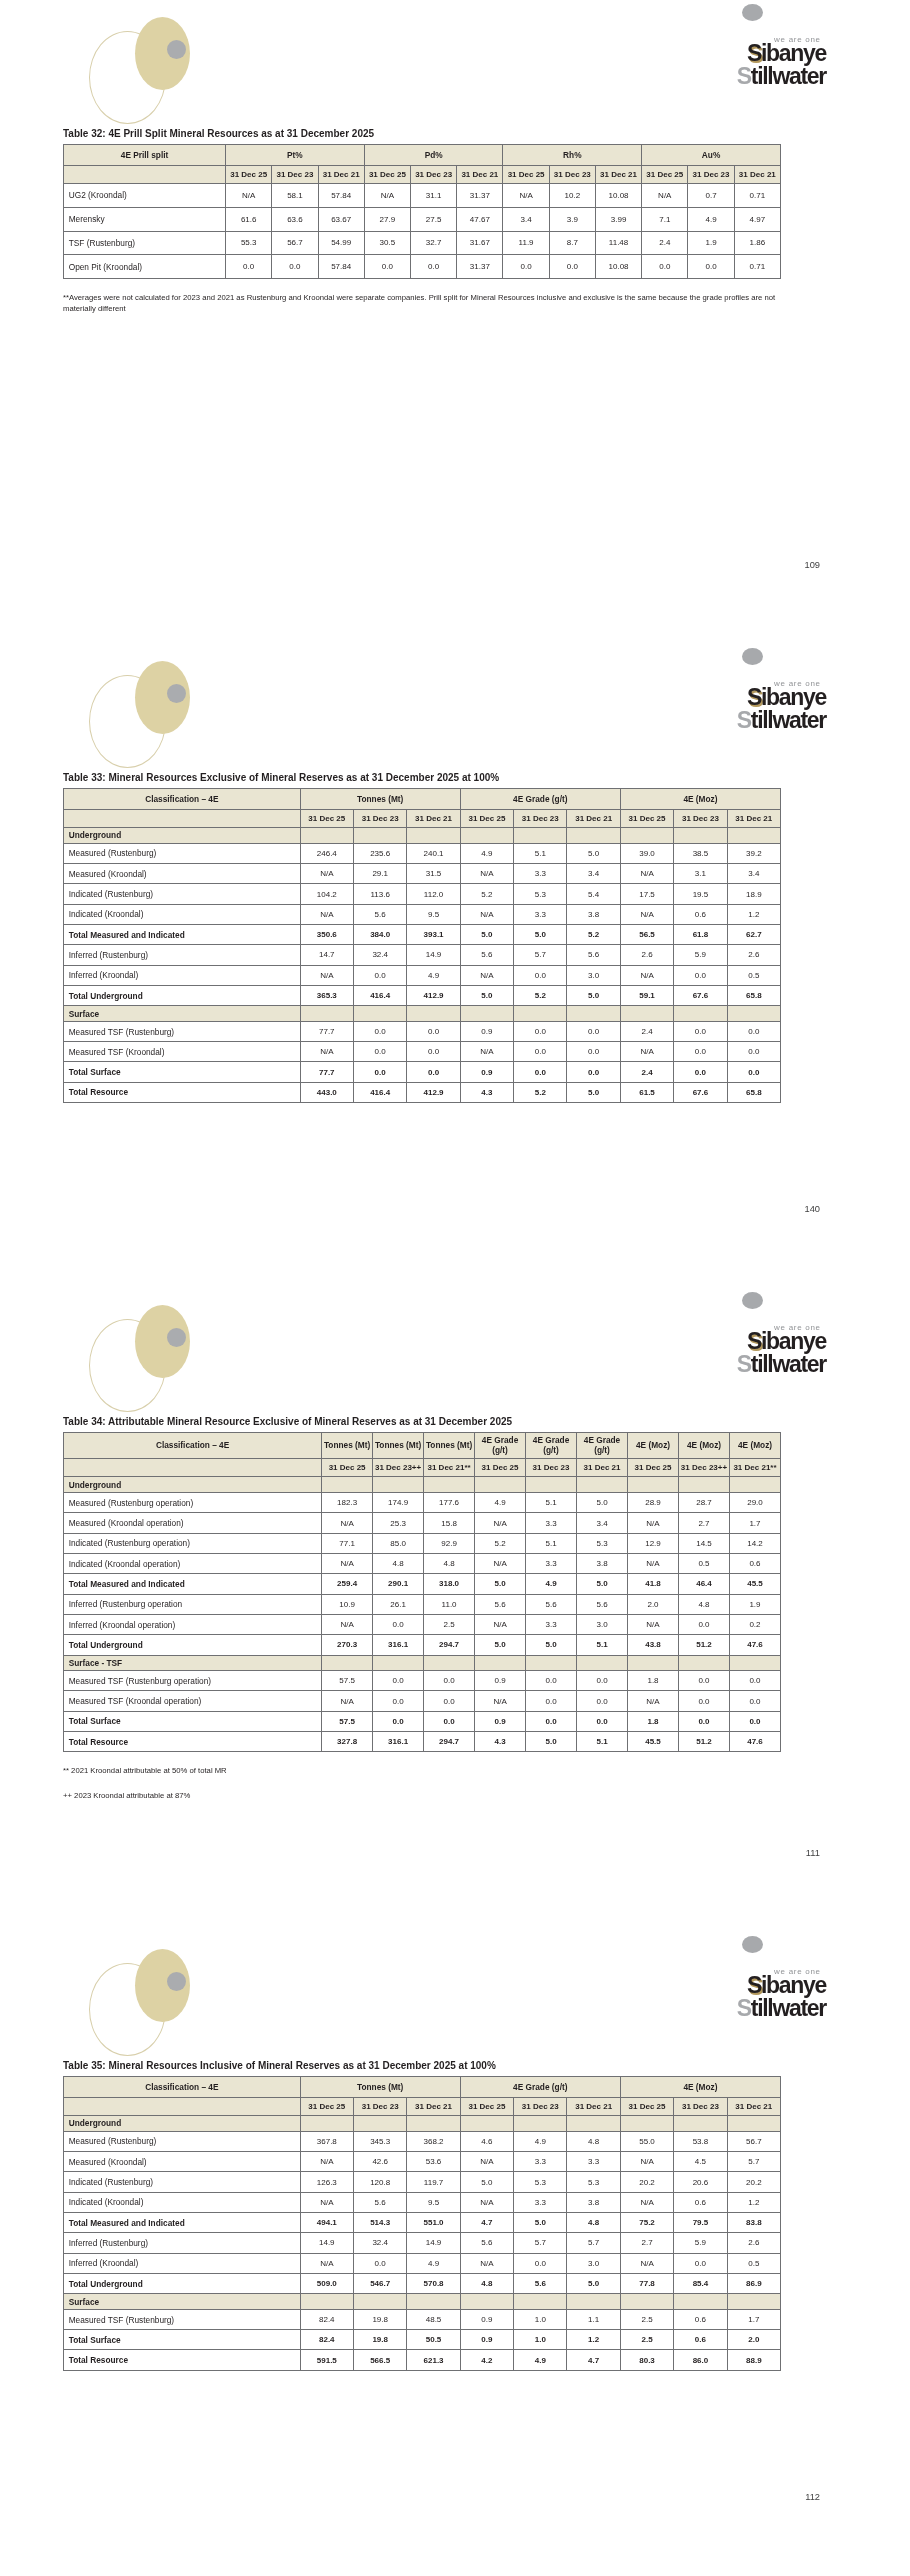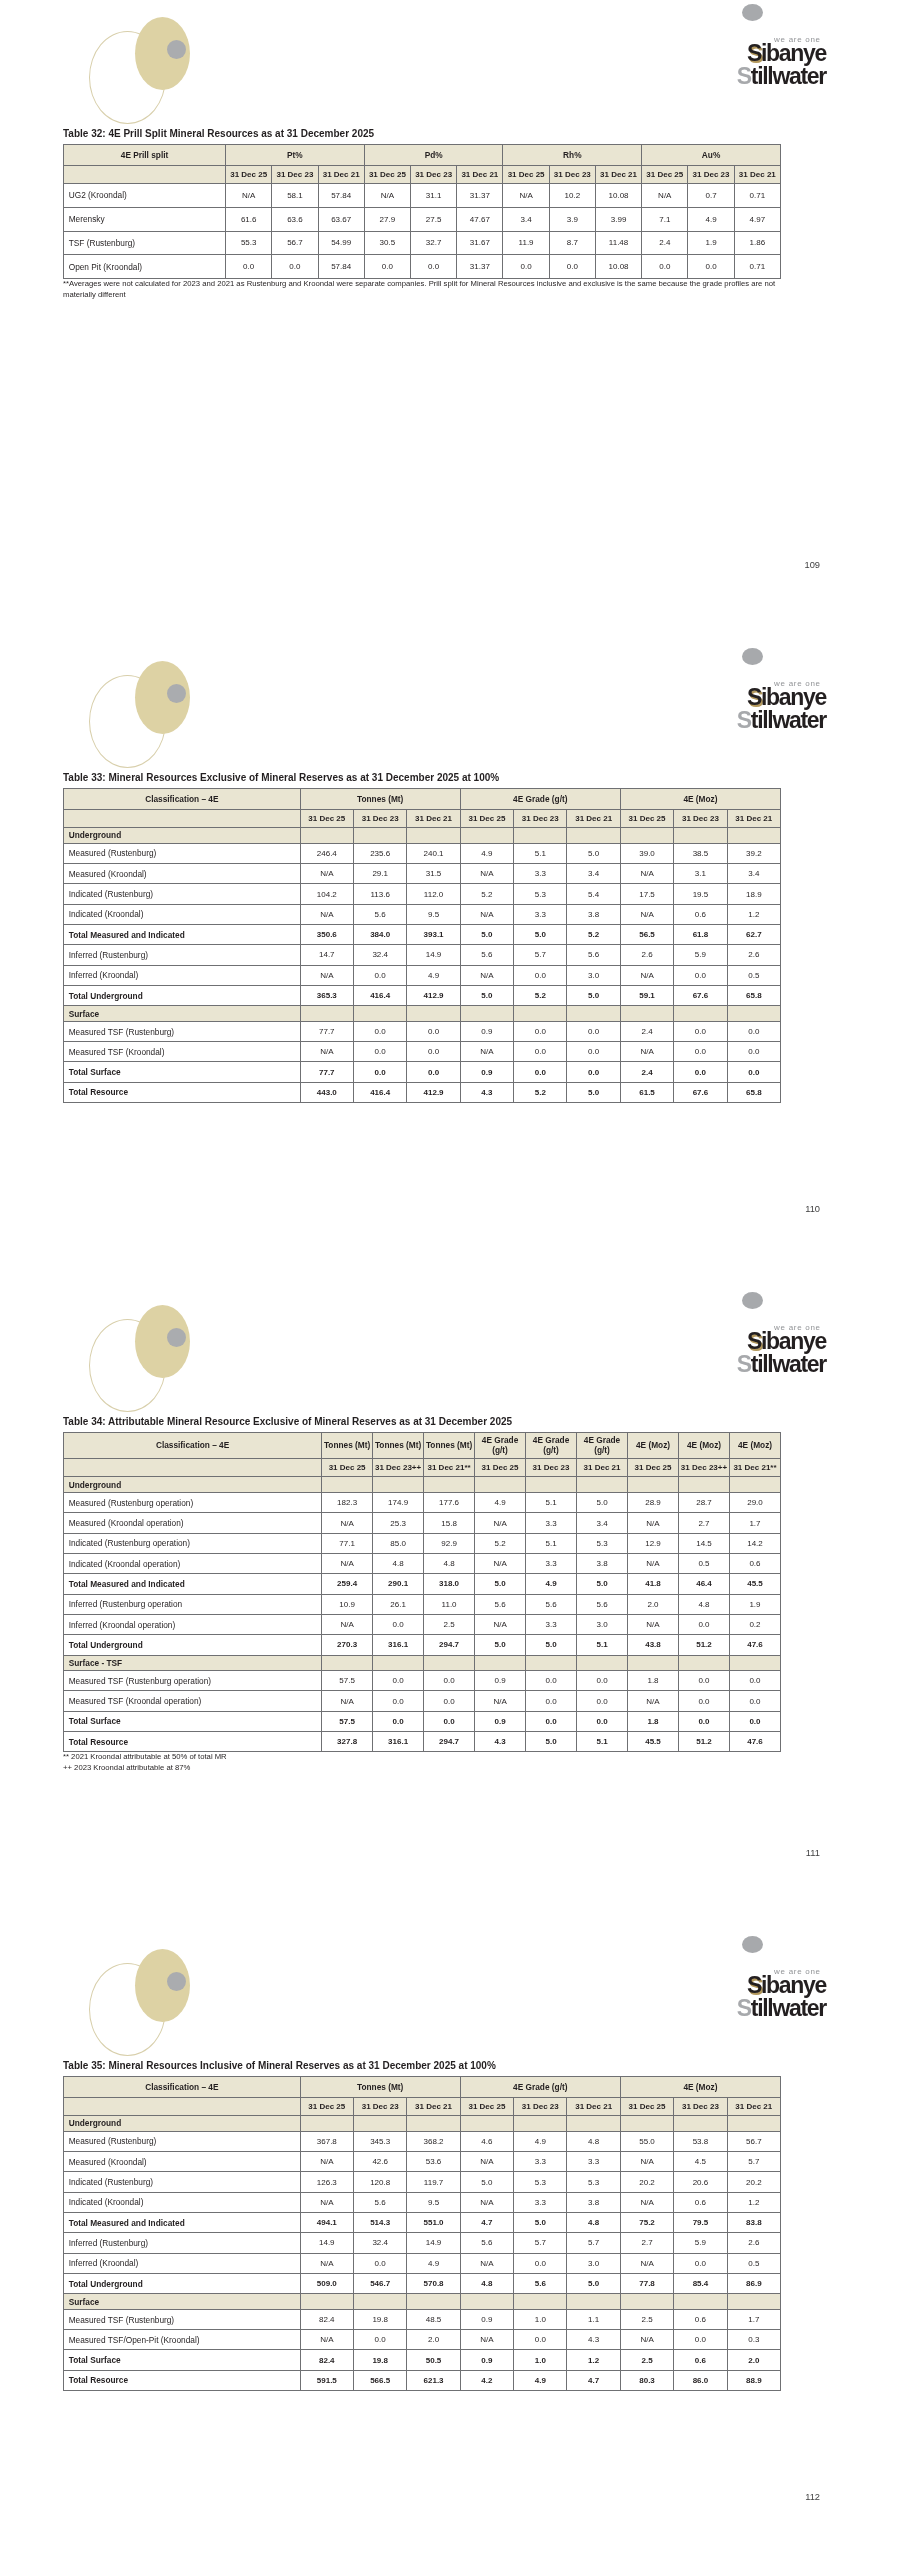--- a/index.html
+++ b/index.html
@@ -33,21 +33,21 @@
   .dt thead tr.r2 th{height:12px;font-size:8px;margin-top:15px;}
   .dt thead{border-bottom:1.3px solid #4d4e50;}
   .dt td.lbl{text-align:left;padding:2px 4.7px;font-size:8.3px;}
   .dt td.val{text-align:center;font-size:8px;padding:2px 1.3px;}
   .dt tr.data td{height:15.3px;}
   .t32 tr.data td{height:18.7px;}
   .dt tr.sec td{background:#e9e5d2;font-weight:700;height:10.7px;}
   .dt tr.tot td{font-weight:700;}
   .dt tr.tot{border-top:1.3px solid #4d4e50;}
 
-  .footnote{font-size:7.7px;line-height:1.4;margin-top:0;color:#231f20;}
+  .footnote{font-size:7.7px;line-height:1.4;margin-top:14px;color:#231f20;}
   .pagenum{position:absolute;top:560px;right:90px;font-size:9.3px;color:#404041;}
 </style>
 </head>
 <body>
 
 <div id="doc">
     <section class="page">
       <div class="deco">
         <div class="ring"></div>
         <div class="tan"></div>
@@ -380,21 +380,21 @@
               <td class="val">4.3</td>
               <td class="val">5.2</td>
               <td class="val">5.0</td>
               <td class="val">61.5</td>
               <td class="val">67.6</td>
               <td class="val">65.8</td>
             </tr>
           </tbody>
         </table>
       </div>
-      <div class="pagenum">110</div>
+      <div class="pagenum">140</div>
     </section>
     <section class="page">
       <div class="deco">
         <div class="ring"></div>
         <div class="tan"></div>
         <div class="gry"></div>
       </div>
       <div class="brand">
         <div class="bdot"></div>
         <div class="tagline">we are one</div>
@@ -791,32 +791,20 @@
               <td class="val">82.4</td>
               <td class="val">19.8</td>
               <td class="val">48.5</td>
               <td class="val">0.9</td>
               <td class="val">1.0</td>
               <td class="val">1.1</td>
               <td class="val">2.5</td>
               <td class="val">0.6</td>
               <td class="val">1.7</td>
             </tr>
-            <tr class="data">
-              <td class="lbl">Measured TSF/Open-Pit (Kroondal)</td>
-              <td class="val">N/A</td>
-              <td class="val">0.0</td>
-              <td class="val">2.0</td>
-              <td class="val">N/A</td>
-              <td class="val">0.0</td>
-              <td class="val">4.3</td>
-              <td class="val">N/A</td>
-              <td class="val">0.0</td>
-              <td class="val">0.3</td>
-            </tr>
             <tr class="tot data">
               <td class="lbl">Total Surface</td>
               <td class="val">82.4</td>
               <td class="val">19.8</td>
               <td class="val">50.5</td>
               <td class="val">0.9</td>
               <td class="val">1.0</td>
               <td class="val">1.2</td>
               <td class="val">2.5</td>
               <td class="val">0.6</td>

